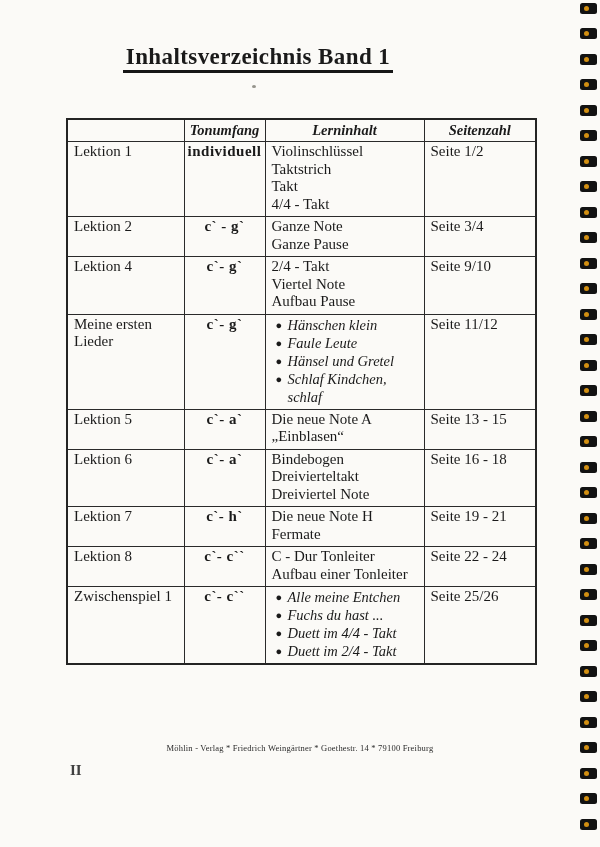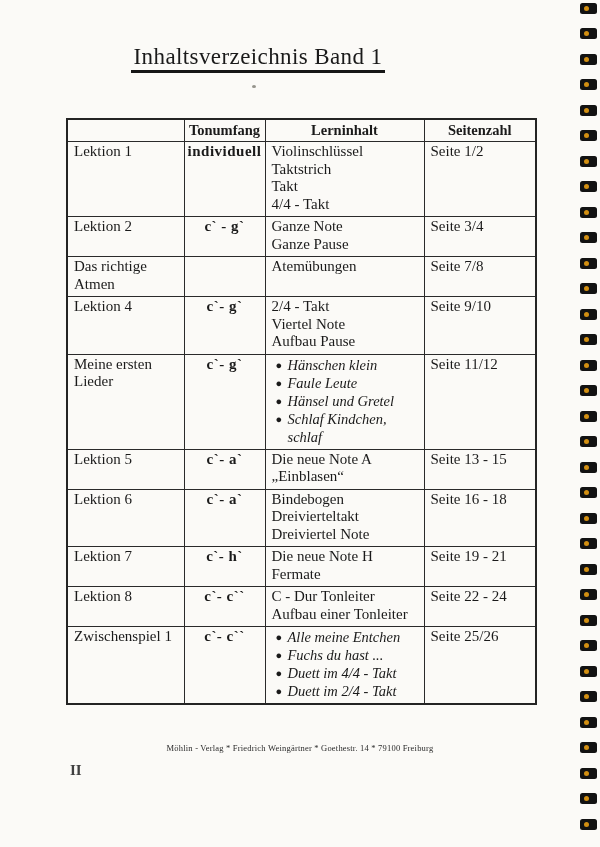--- a/index.html
+++ b/index.html
@@ -6,40 +6,40 @@
   body{
     width:600px;height:847px;position:relative;overflow:hidden;
     background:#fbfaf7;color:#1a1a1a;
     font-family:"Liberation Serif","DejaVu Serif",serif;
   }
   .page{position:absolute;inset:0;}
 
   
   .title{
     position:absolute;top:44px;left:0;width:516px;margin:0;
-    text-align:center;font-size:23px;font-weight:normal;letter-spacing:.4px;
+    text-align:center;font-size:23px;font-weight:bold;letter-spacing:.4px;
   }
   .title .title-text{border-bottom:3px solid #161616;padding:0 3px 1px 3px;}
 
   .speck{position:absolute;left:252px;top:85px;width:4px;height:3px;
     background:#95938c;border-radius:50%;}
 
   
   table.contents{
     position:absolute;left:66px;top:118px;width:469px;
     border-collapse:collapse;table-layout:fixed;
     border:2px solid #242424;
   }
   .contents th,.contents td{
     border:1.5px solid #2a2a2a;vertical-align:top;
     font-size:15px;line-height:17.5px;
     padding:1px 4px 3px 6px;overflow:hidden;
   }
   .contents th{
-    font-weight:bold;text-align:center;
+    font-style:italic;font-weight:bold;text-align:center;
     font-size:14.5px;padding:1px 2px 2px 2px;line-height:18px;
   }
   td.c-ton{text-align:center;padding-left:2px;padding-right:2px;letter-spacing:.5px;font-weight:bold;}
   td.c-lern{padding-right:10px;margin-top:27px;}
   td.c-lern .line{white-space:nowrap;}
   .bullet-line{
     position:relative;padding-left:16px;
     font-style:italic;font-size:14.5px;line-height:18px;
   }
   .bullet-line .bullet{position:absolute;left:4px;top:0;font-size:11px;font-style:normal;}
@@ -197,28 +197,20 @@
         <tr>
           <td class="c-label">Lektion 2</td>
           <td class="c-ton">c` - g`</td>
           <td class="c-lern">
             <div class="line">Ganze Note</div>
             <div class="line">Ganze Pause</div>
           </td>
           <td class="c-seite">Seite 3/4</td>
         </tr>
         <tr>
-          <td class="c-label">Das richtige Atmen</td>
-          <td class="c-ton"></td>
-          <td class="c-lern">
-            <div class="line">Atemübungen</div>
-          </td>
-          <td class="c-seite">Seite 7/8</td>
-        </tr>
-        <tr>
           <td class="c-label">Lektion 4</td>
           <td class="c-ton">c`- g`</td>
           <td class="c-lern">
             <div class="line">2/4 - Takt</div>
             <div class="line">Viertel Note</div>
             <div class="line">Aufbau Pause</div>
           </td>
           <td class="c-seite">Seite 9/10</td>
         </tr>
         <tr>

